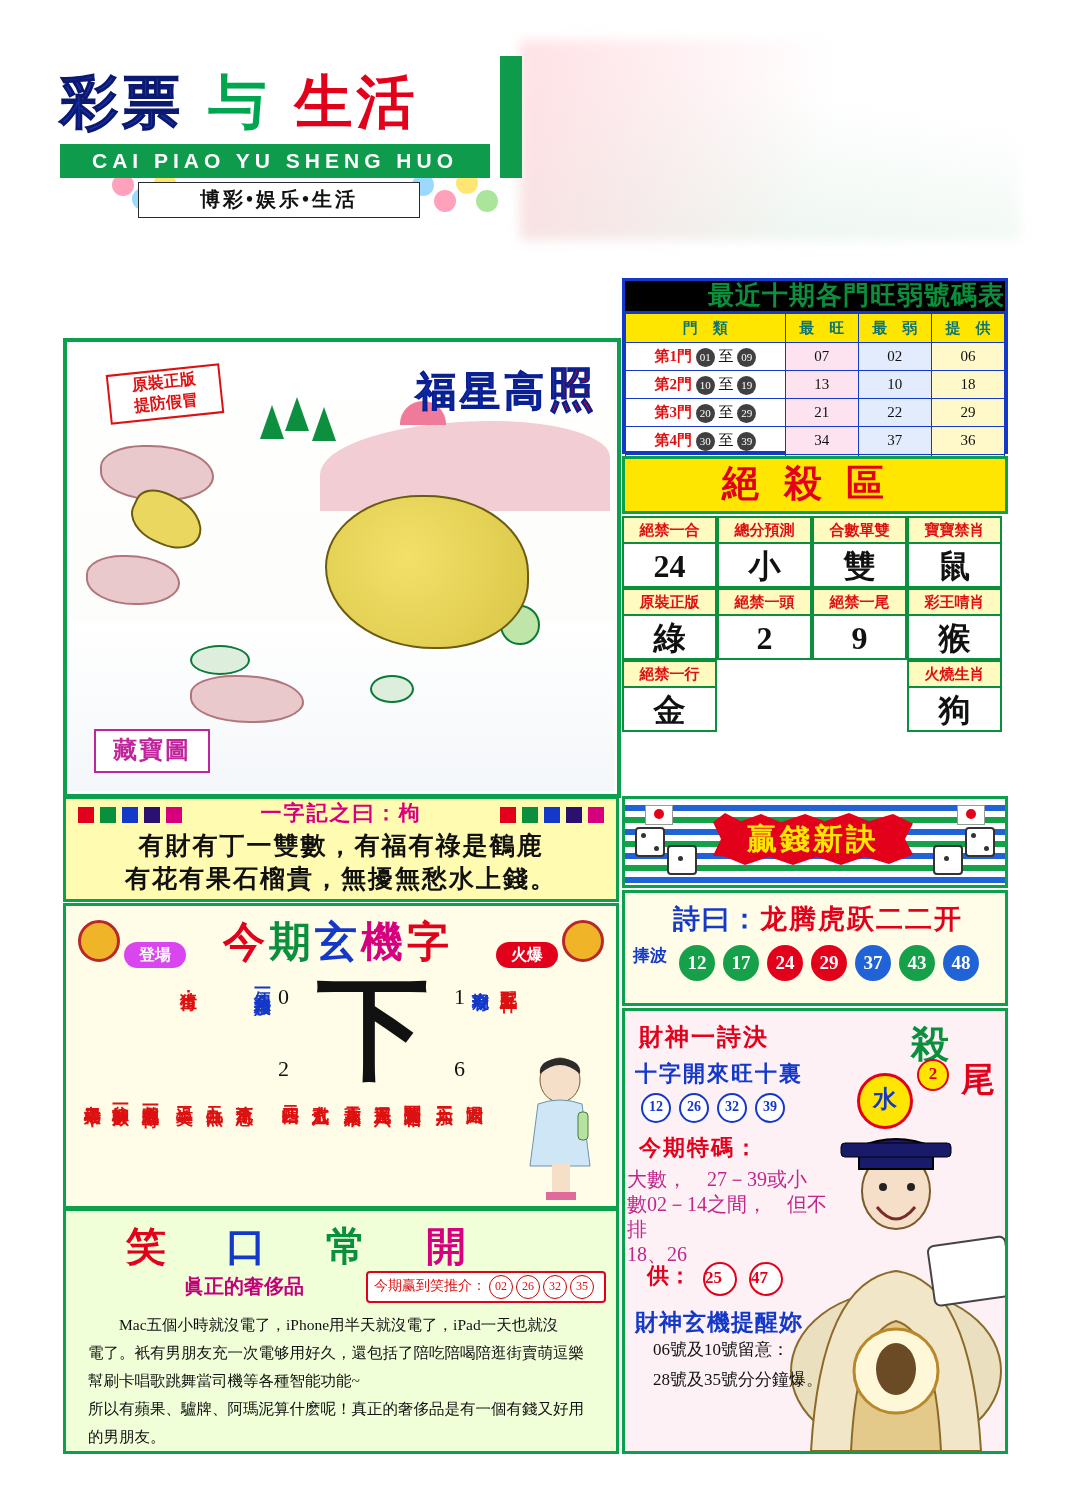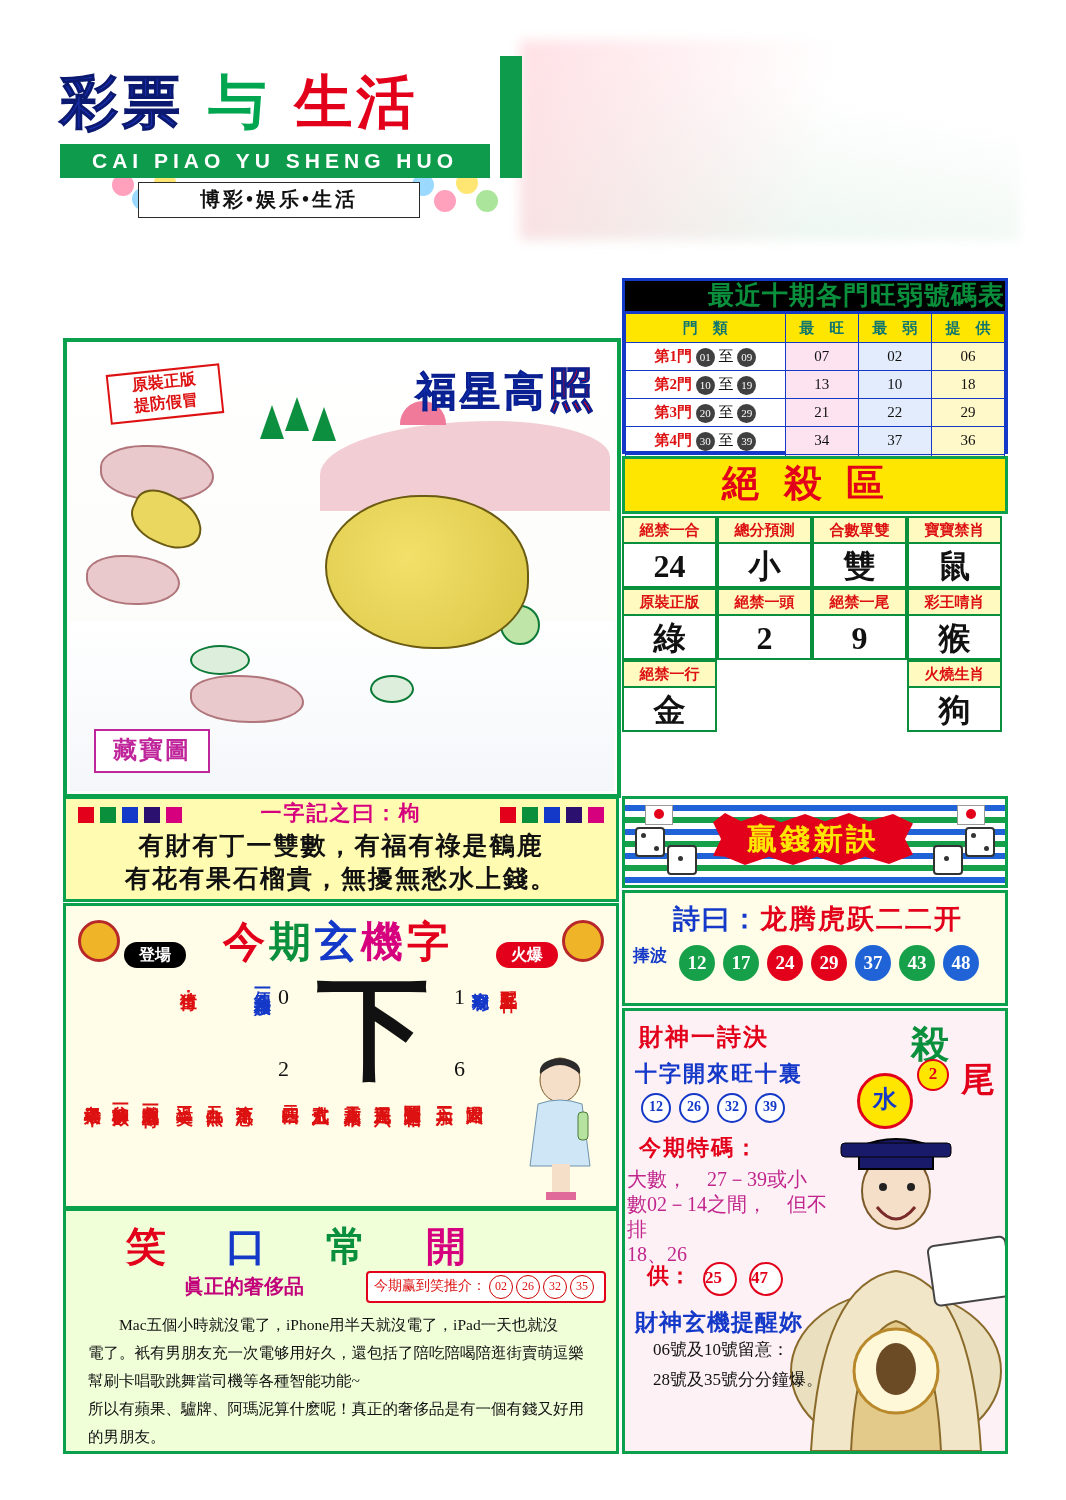--- a/index.html
+++ b/index.html
@@ -241,21 +241,21 @@
       <span class="sq" style="right:34px;background:#2b1070"></span>
       <span class="sq" style="right:12px;background:#d6007f"></span>
     </div>
     <div class="poem">有財有丁一雙數，有福有祿是鶴鹿</div>
     <div class="poem">有花有果石榴貴，無擾無愁水上錢。</div>
   </div>
 
   <div class="xuanji">
     <div class="coin" style="left:12px;top:14px;"></div>
     <div class="coin" style="right:12px;top:14px;"></div>
-    <div class="badge" style="left:58px;top:36px;background:#000000;">登場</div>
+    <div class="badge" style="left:58px;top:36px;background:#d946ef;">登場</div>
     <div class="badge" style="right:58px;top:36px;background:#e2001a;">火爆</div>
     <div class="xj-title">
       <span class="c1">今</span><span class="c2">期</span><span class="c3">玄</span><span class="c4">機</span><span class="c1">字</span>
     </div>
     <div class="bigchar">下</div>
     <div class="num" style="left:212px;top:78px;">0</div>
     <div class="num" style="left:388px;top:78px;">1</div>
     <div class="num" style="left:212px;top:150px;">2</div>
     <div class="num" style="left:388px;top:150px;">6</div>
     <div class="vtext vred" style="left:112px;top:72px;height:110px;">猜生肖：</div>

